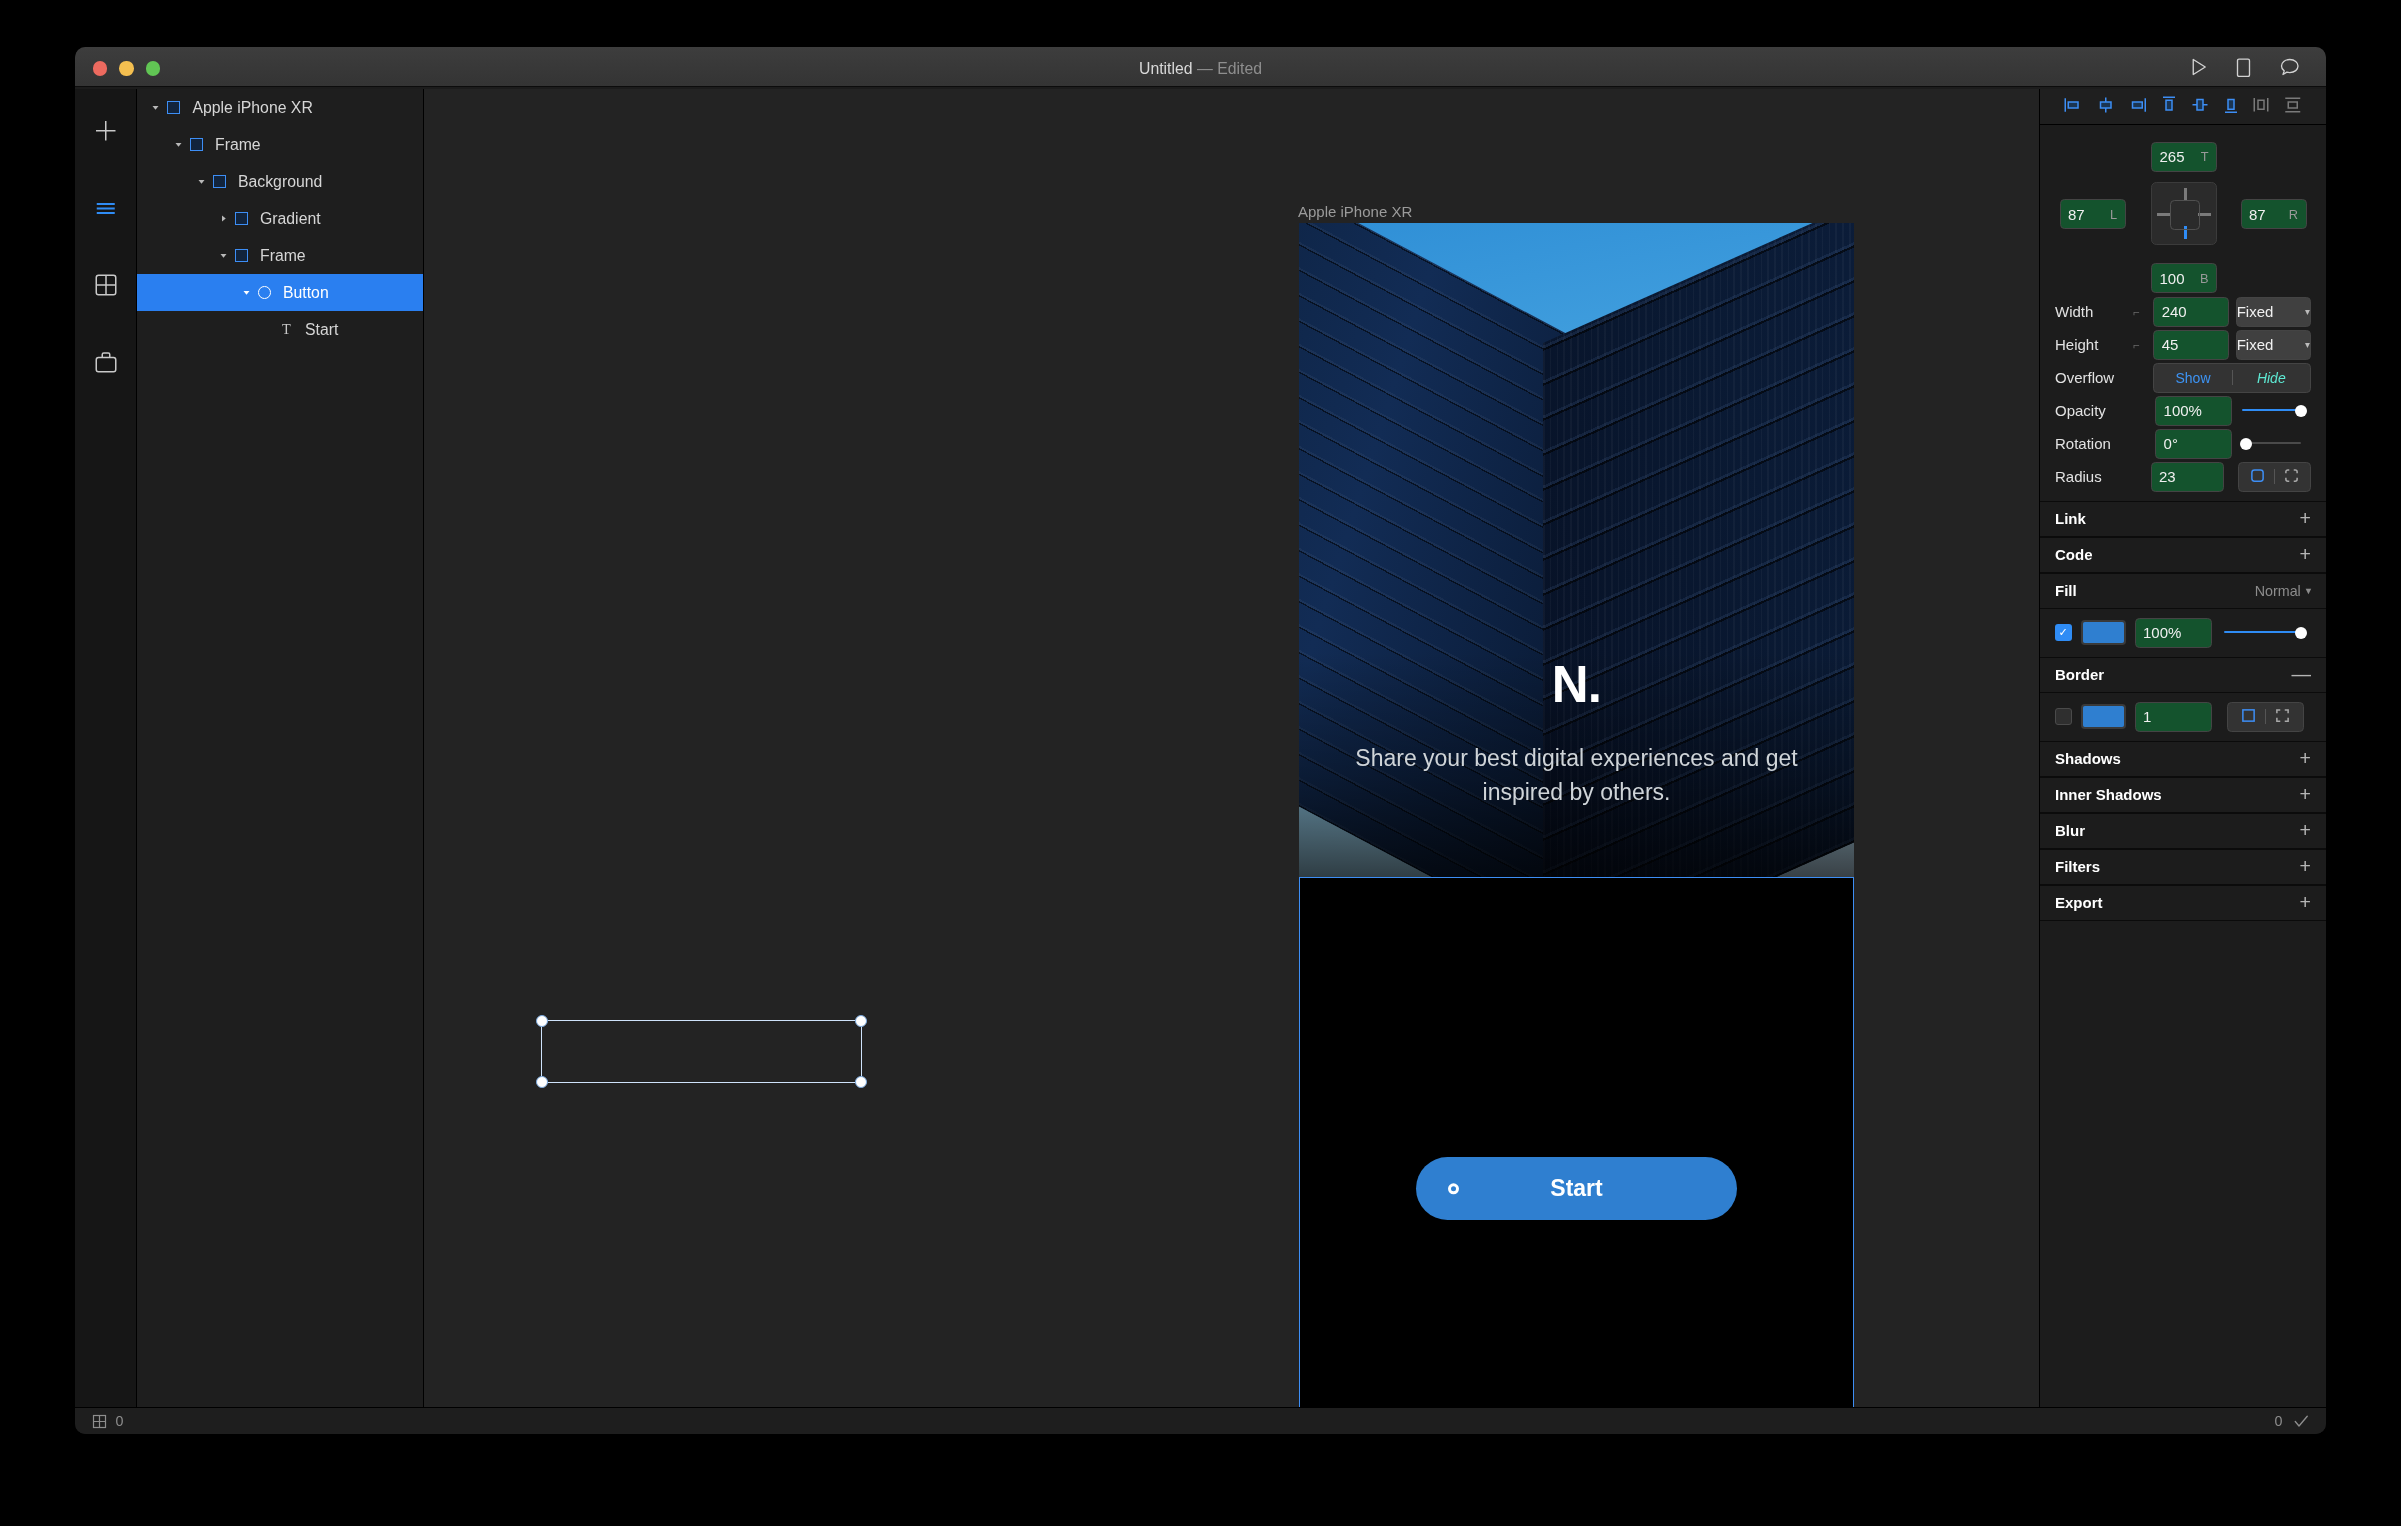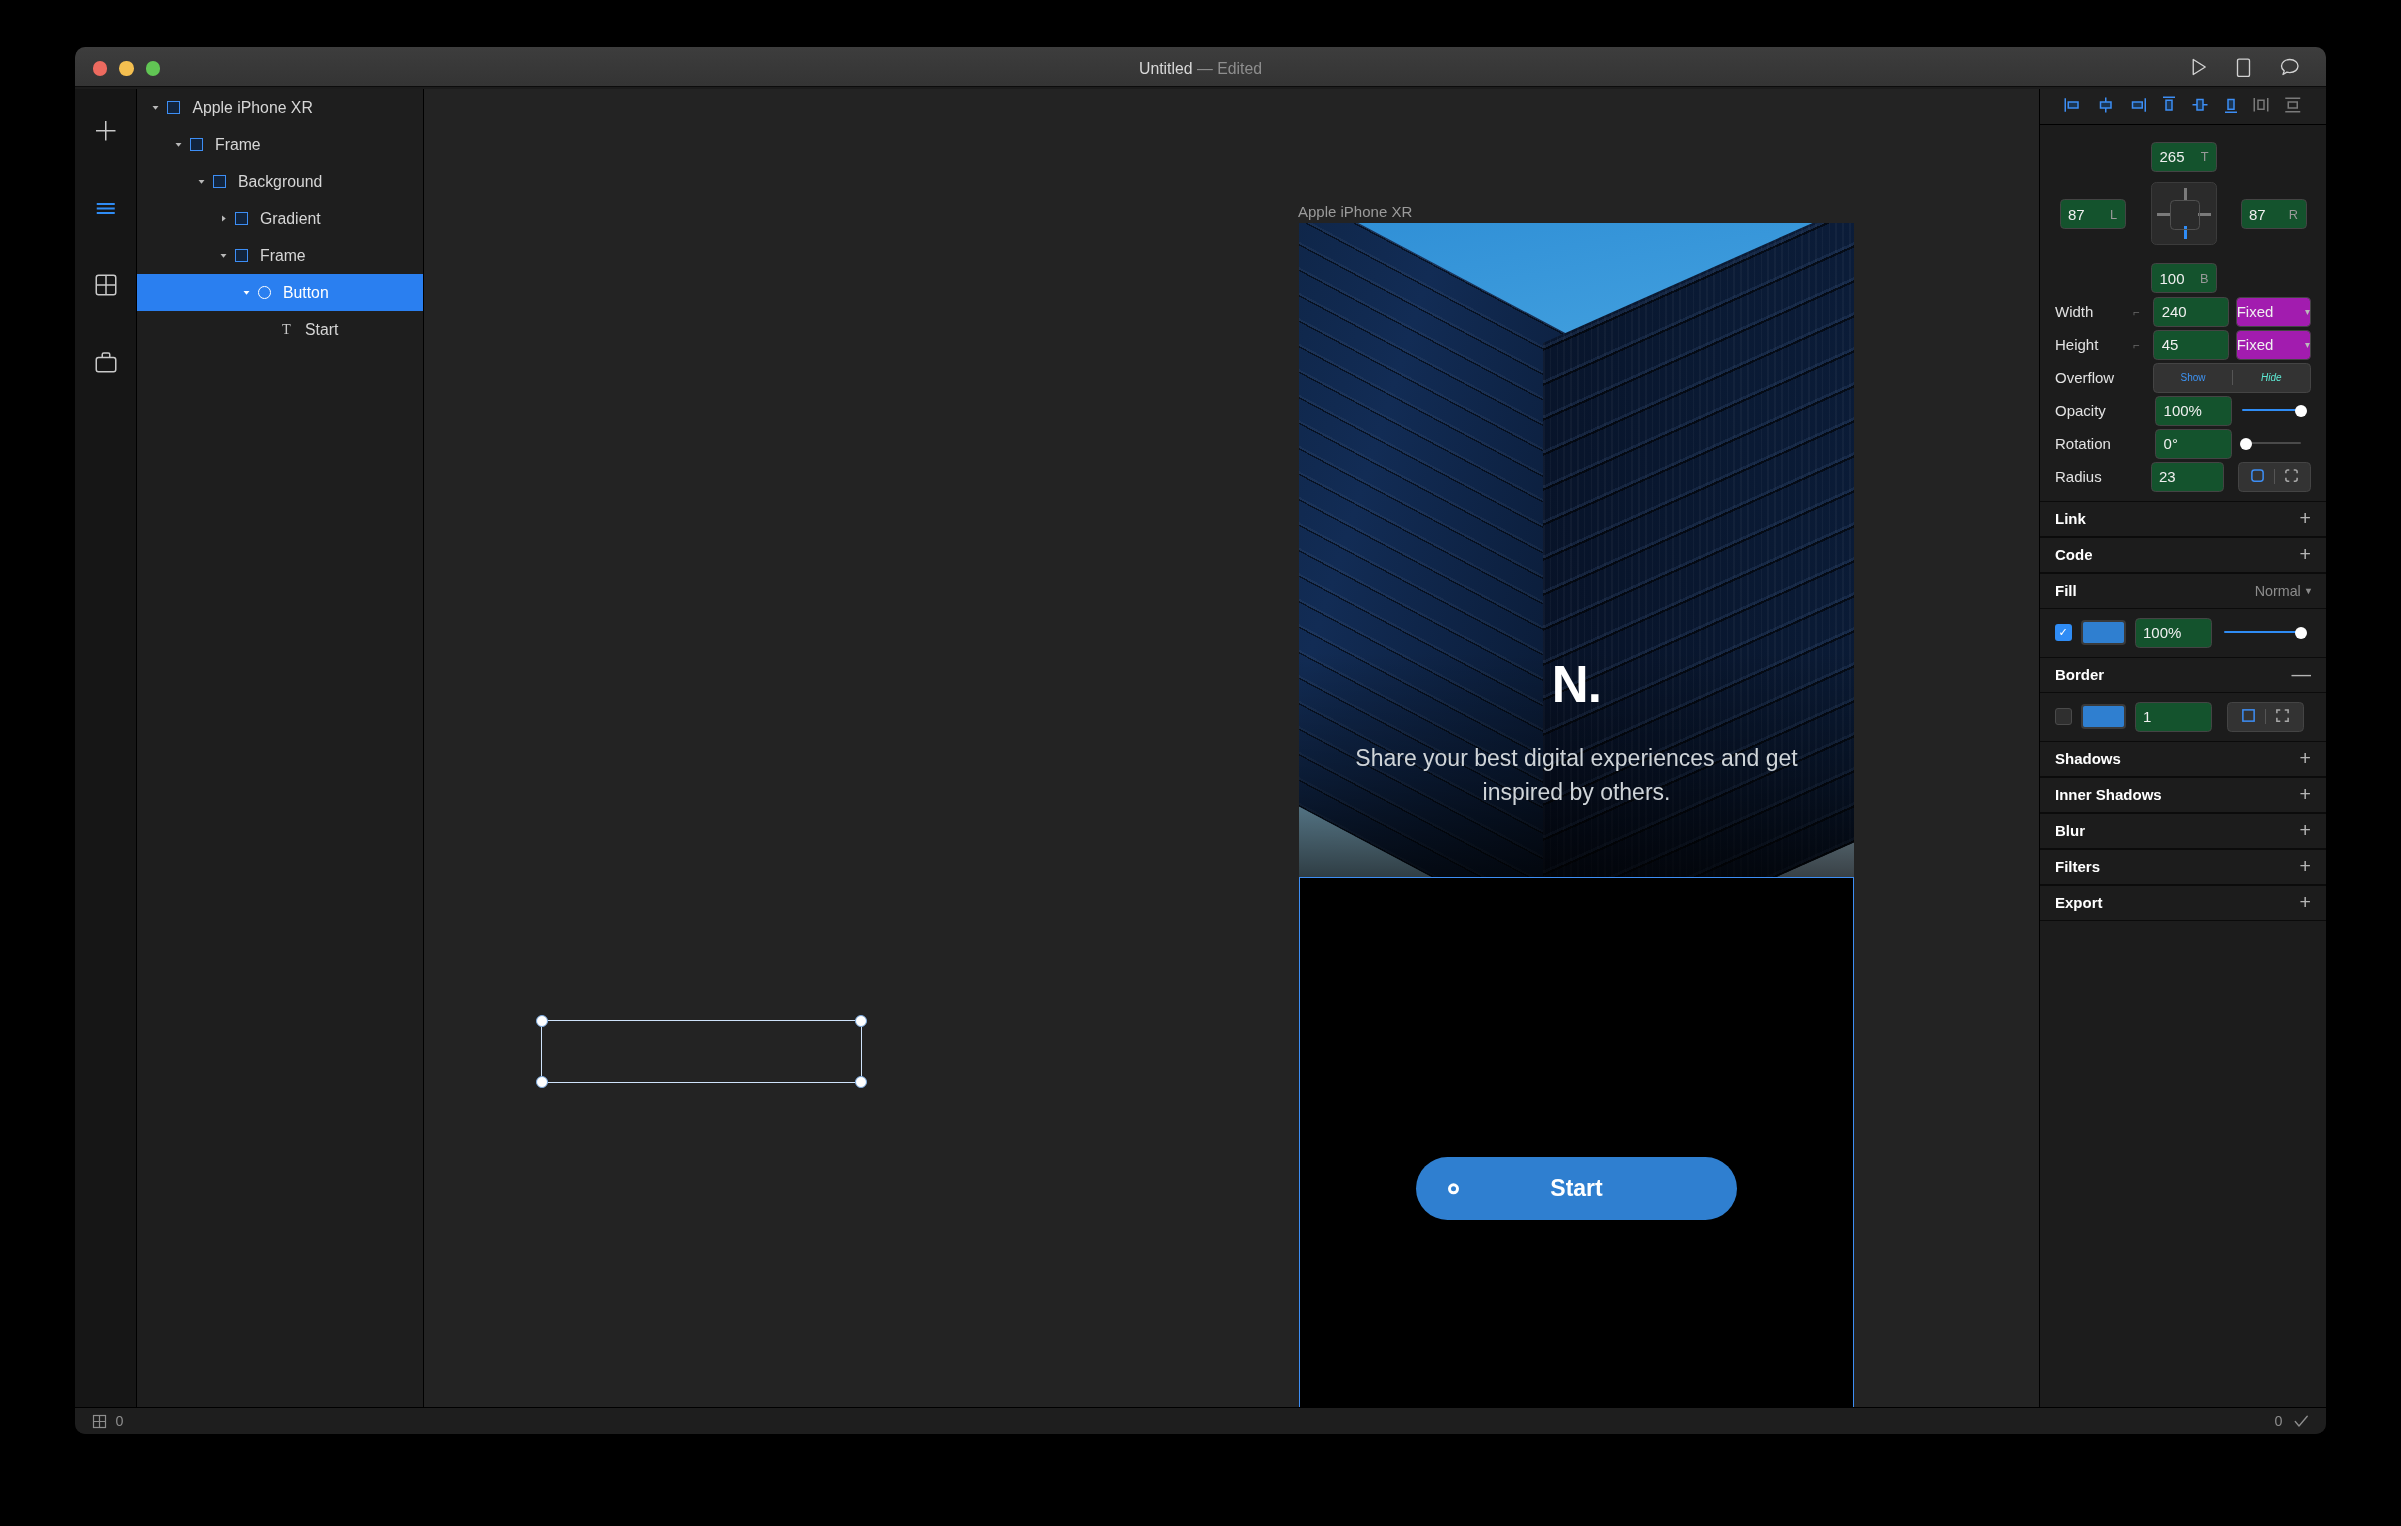--- a/index.html
+++ b/index.html
@@ -144,27 +144,27 @@
   .pin-box i { position: absolute; background: #7a7a7a; }
   .pin-box .pv { width: 3px; height: 12.8px; left: 31.5px; }
   .pin-box .ph { height: 3px; width: 12.8px; top: 30px; }
   .pb-t { top: 5.3px; } .pb-b { bottom: 5.3px; background: #2f8cf5 !important; }
   .pb-l { left: 5.3px; } .pb-r { right: 5.3px; }
   .pin-inner { position: absolute; left: 18px; top: 16.5px; width: 30px; height: 30px; border: 0.8px solid #505050; border-radius: 4.5px; }
 
   .row { display: flex; align-items: center; height: 33px; gap: 6.8px; }
   .lbl { width: 73px; font-size: 15px; color: #e2e2e2; }
   .sel-box2 {
-    background: #a21caf; border: 0.8px solid #444; border-radius: 4.5px; height: 30px; width: 77px;
+    background: #404040; border: 0.8px solid #444; border-radius: 4.5px; height: 30px; width: 77px;
     display: flex; align-items: center; padding: 0 0; font-size: 15px; color: #f0f0f0; justify-content: space-between;
   }
   .sel-box2 .car { margin-left: auto; font-size: 9.8px; color: #bbb; }
   .seg {
     background: #333; border: 0.8px solid #444; border-radius: 4.5px; height: 30px; width: 161px;
-    display: flex; align-items: center; font-size: 10px;
+    display: flex; align-items: center; font-size: 14px;
   }
   .seg div { flex: 1; text-align: center; }
   .seg .on { color: #3d94f5; }
   .seg .off { color: #5eead4; font-style: italic; }
   .seg .divd { flex: 0 0 0.8px; height: 15.8px; background: #555; }
   .slider { flex: 1; height: 30px; position: relative; }
   .track { position: absolute; left: 3px; right: 10.5px; top: 13.5px; height: 2.3px; background: #4a4a4a; border-radius: 1.5px; }
   .track.fill { background: #2f8cf5; }
   .knob { position: absolute; top: 9px; width: 12px; height: 12px; border-radius: 50%; background: #fff; }
   .icon-pair {

